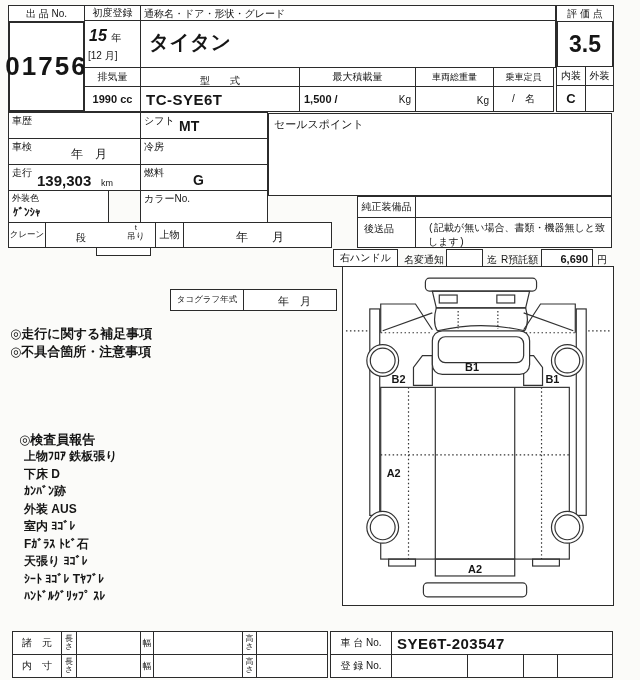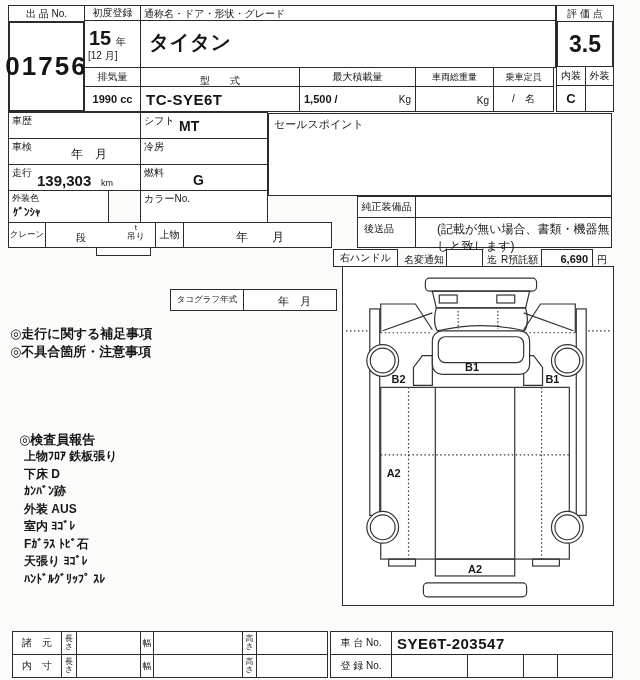--- a/index.html
+++ b/index.html
@@ -33,21 +33,21 @@
   </div>
   <div class="cell" style="left:8px;top:21px;width:77px;height:91px;border-width:2px;">
     <div class="val big ctr" style="width:100%;height:100%;">01756</div>
   </div>
 
   <div class="cell" style="left:84px;top:5px;width:57px;height:16px;">
     <div class="lbl ctr" style="width:100%;height:100%;">初度登録</div>
   </div>
   <div class="cell" style="left:84px;top:20px;width:57px;height:48px;">
     <div class="txt" style="left:4px;top:6px;">
-      <span class="val" style="font-size:20px;">15</span>
+      <span class="val" style="font-size:16px;font-style:italic;">15</span>
       <span class="lbl">年</span>
     </div>
     <div class="txt lbl" style="left:3px;top:28px;">[12 月]</div>
   </div>
 
   <div class="cell" style="left:140px;top:5px;width:416px;height:16px;">
     <div class="lbl tl">通称名・ドア・形状・グレード</div>
   </div>
   <div class="cell" style="left:140px;top:20px;width:416px;height:48px;">
     <div class="val name" style="padding:8px 0 0 8px;">タイタン</div>
@@ -165,21 +165,21 @@
     <div class="txt" style="left:5px;top:3px;font-size:11px;">セールスポイント</div>
   </div>
   <div class="cell" style="left:357px;top:196px;width:59px;height:22px;">
     <div class="lbl ctr" style="width:100%;height:100%;">純正装備品</div>
   </div>
   <div class="cell" style="left:415px;top:196px;width:197px;height:22px;"></div>
   <div class="cell" style="left:357px;top:217px;width:59px;height:31px;">
     <div class="lbl txt" style="left:6px;top:4px;">後送品</div>
   </div>
   <div class="cell" style="left:415px;top:217px;width:197px;height:31px;">
-    <div class="txt" style="left:21px;top:3px;font-size:12px;">(記載が無い場合、書類・機器無しと致します)</div>
+    <div class="txt" style="left:12px;top:3px;font-size:10px;font-family:Liberation Mono, monospace;">(記載が無い場合、書類・機器無しと致します)</div>
   </div>
 
   <div class="cell" style="left:333px;top:249px;width:65px;height:18px;">
     <div class="lbl ctr" style="width:100%;height:100%;">右ハンドル</div>
   </div>
   <div class="txt lbl" style="left:404px;top:253px;">名変通知</div>
   <div class="cell" style="left:446px;top:249px;width:37px;height:18px;"></div>
   <div class="txt lbl" style="left:487px;top:253px;">迄</div>
   <div class="txt lbl" style="left:501px;top:253px;">R預託額</div>
   <div class="cell" style="left:541px;top:249px;width:52px;height:18px;">
@@ -199,20 +199,21 @@
 
   <div class="txt h3x" style="left:19px;top:431px;">◎検査員報告</div>
   <div class="txt" style="left:24px;top:448px;width:300px;">
     <div class="report-item">上物ﾌﾛｱ 鉄板張り</div>
     <div class="report-item">下床 D</div>
     <div class="report-item">ｶﾝﾊﾞﾝ跡</div>
     <div class="report-item">外装 AUS</div>
     <div class="report-item">室内 ﾖｺﾞﾚ</div>
     <div class="report-item">Fｶﾞﾗｽ ﾄﾋﾞ石</div>
     <div class="report-item">天張り ﾖｺﾞﾚ</div>
+    <div class="report-item">ｼｰﾄ ﾖｺﾞﾚ Tﾔﾌﾞﾚ</div>
     <div class="report-item">ﾊﾝﾄﾞﾙｸﾞﾘｯﾌﾟ ｽﾚ</div>
   </div>
 
   <div class="cell" style="left:342px;top:266px;width:272px;height:340px;">
     <svg width="270" height="338" viewBox="0 0 272 340">
       <g stroke="#333" fill="none" stroke-width="1.2">
 
         <rect x="27" y="42" width="10" height="208"></rect>
         <rect x="235" y="42" width="10" height="208"></rect>
 

